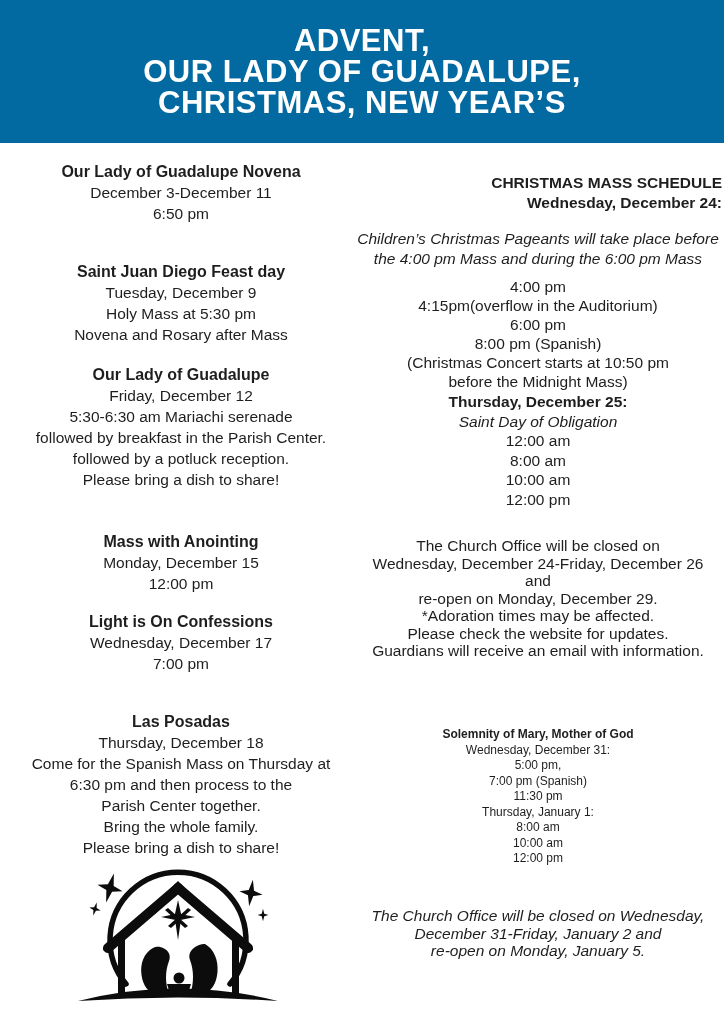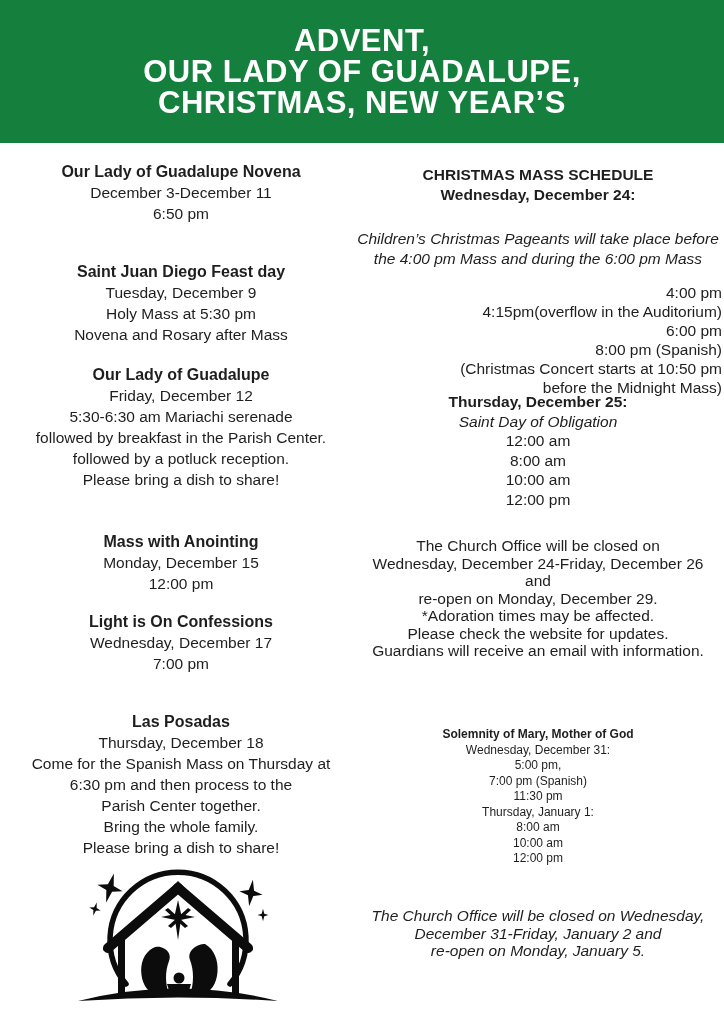--- a/index.html
+++ b/index.html
@@ -3,44 +3,44 @@
 <meta charset="utf-8">
 <style>
   html,body{margin:0;padding:0;background:#ffffff;}
   .page{
     position:relative;width:724px;height:1024px;background:#ffffff;
     font-family:"Liberation Sans",sans-serif;color:#1e1e1e;overflow:hidden;
   }
   
   .banner{
     position:absolute;top:0;left:0;width:724px;height:143px;
-    background:#15803d;display:flex;flex-direction:column;
+    background:#0369a1;display:flex;flex-direction:column;
     justify-content:center;align-items:center;text-align:center;
   }
   .banner-line{
     color:#ffffff;font-weight:800;font-size:31px;line-height:31px;
     letter-spacing:0.5px;white-space:nowrap;
   }
   
   .section{position:absolute;text-align:center;}
   .line{white-space:nowrap;}
   .line.bold{font-weight:700;}
   .line.italic{font-style:italic;}
   .col-left-sec{left:16px;width:330px;font-size:15.5px;line-height:21px;}
   .col-left-sec .bold{font-size:16px;}
   .col-right-sec{left:354px;width:368px;font-size:15.5px;line-height:19.5px;}
   .sec-left-0{top:161px;}
   .sec-left-1{top:261px;}
   .sec-left-2{top:364px;}
   .sec-left-3{top:531px;}
   .sec-left-4{top:611px;}
   .sec-left-5{top:711px;}
-  .sec-right-0{top:165px;line-height:20px;}
+  .sec-right-0{top:173px;line-height:20px;text-align:right;}
   .sec-right-1{top:229px;line-height:20px;}
-  .sec-right-2{top:283px;line-height:19px;text-align:right;}
+  .sec-right-2{top:277px;line-height:19px;}
   .sec-right-3{top:392px;}
   .sec-right-4{top:537px;line-height:17.5px;}
   .sec-right-5{top:727px;font-size:12px;line-height:15.5px;}
   .sec-right-6{top:907px;line-height:17.5px;}
   
   .nativity{position:absolute;left:60px;top:860px;width:240px;height:150px;}
 </style>
 </head>
 <body>
 

